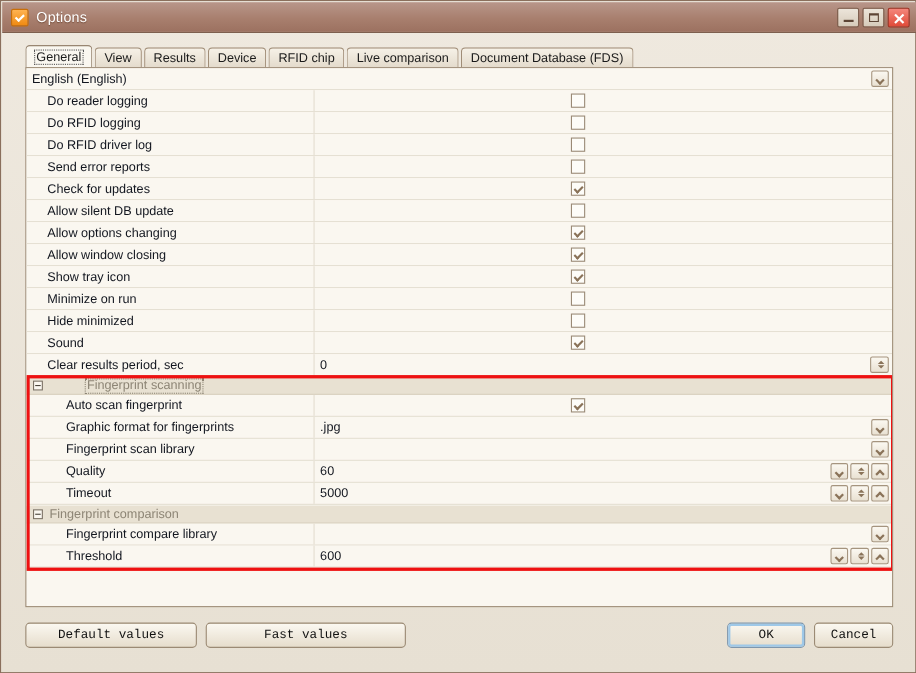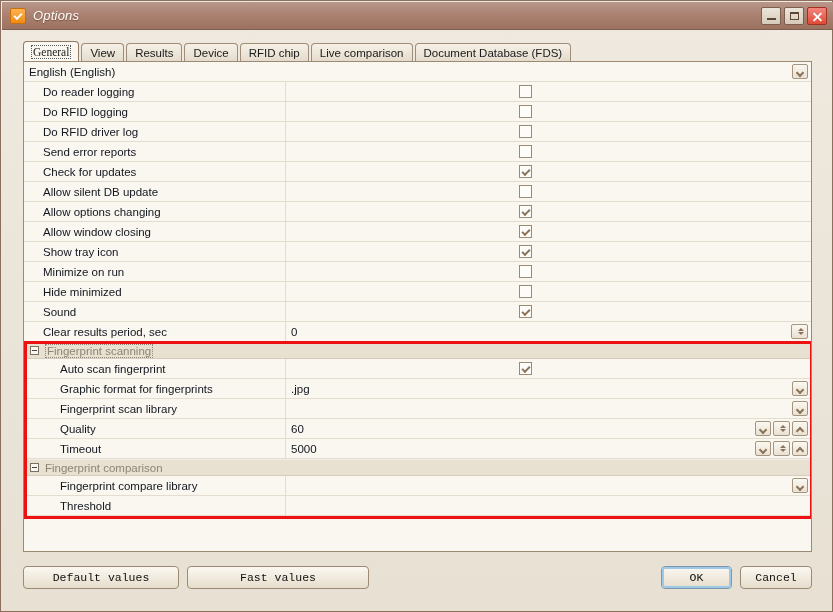--- a/index.html
+++ b/index.html
@@ -32,21 +32,21 @@
     position:relative;flex:0 0 auto;
   }
   .title-icon:after{
     content:"";position:absolute;left:3px;top:4px;width:6px;height:3px;
     border-left:2px solid #fff;border-bottom:2px solid #fff;
     transform:rotate(-45deg);
   }
   .title-text{
     color:#ffffff;font-size:13px;
     text-shadow:0 1px 1px rgba(90,55,35,.65);
-    flex:1 1 auto;letter-spacing:.2px;font-style:italic;
+    flex:1 1 auto;letter-spacing:.2px;
   }
   .win-btns{display:flex;gap:3px;margin-right:6px;}
   .win-btn{
     width:20px;height:18px;box-sizing:border-box;
     border:1px solid #7d5f4e;border-radius:2px;
     background:linear-gradient(#ece5da,#d6cbba);
     position:relative;cursor:default;
   }
   .win-btn.close{
     background:linear-gradient(#f4867c,#e04a38);
@@ -79,21 +79,21 @@
     background:linear-gradient(#f6f1e7,#e3dacb);
     color:#1a1a1a;font-size:11.5px;white-space:nowrap;
     cursor:default;
   }
   .tab.active{
     background:#faf7f0;
     height:21px;
     border-color:#8f7c66;
   }
   .tab.active .tab-focus{
-    border:1px dotted #555;padding:0 1px;margin:12px -1px;font-family:Liberation Serif, serif;
+    border:1px dotted #555;padding:0 1px;margin:12px -1px;
   }
   
   .panel{
     position:absolute;left:22px;top:60px;width:789px;height:491px;
     box-sizing:border-box;
     border:1px solid #9c8a74;
     background:#faf7f0;
     overflow:hidden;
   }
   .grid{position:absolute;left:0;top:0;width:787px;}
@@ -126,21 +126,21 @@
   .grouprow .expander{
     width:9px;height:9px;box-sizing:border-box;
     border:1px solid #7a7163;background:#faf7f0;
     margin-left:6px;margin-right:6px;
     position:relative;flex:0 0 auto;cursor:default;
   }
   .grouprow .expander:after{
     content:"";position:absolute;left:1px;top:3px;width:5px;height:1px;background:#4a443b;
   }
   .grouprow .gtitle{color:#8d8575;font-size:11.5px;}
-  .grouprow.focused .gtitle{border:1px dotted #8d8575;padding:0 1px;}
+  .grouprow.focused .gtitle{border:1px dotted #8d8575;padding:0 1px;margin-left:32px;}
   
   .row.sub .label{padding-left:36px;}
   
   .cb{
     position:absolute;left:233px;top:3px;
     width:13px;height:13px;box-sizing:border-box;
     border:1px solid #9a8a76;background:#fdfcf8;cursor:default;
   }
   .cb.checked:after{
     content:"";position:absolute;left:2px;top:3px;width:6px;height:3px;
@@ -407,20 +407,32 @@
             <span></span>
             <div class="ctrls">
               <span class="btn-sm">
                 <span class="chev"></span>
               </span>
             </div>
           </div>
         </div>
         <div class="row sub">
           <div class="label">Threshold</div>
+          <div class="value">
+            <span>600</span>
+            <div class="ctrls">
+              <span class="btn-sm">
+                <span class="chev"></span>
+              </span>
+              <span class="btn-spin"></span>
+              <span class="btn-sm">
+                <span class="chev up"></span>
+              </span>
+            </div>
+          </div>
         </div>
       </div>
     <div class="redbox" id="redbox" style="top: 279px; height: 178px; border-color: rgb(238, 17, 17);"></div>
   </div>
 
   <button class="btn" style="left:22px;top:565px;width:156px;">Default values</button>
   <button class="btn" style="left:186px;top:565px;width:182px;">Fast values</button>
   <button class="btn default" style="left:660px;top:565px;width:71px;">OK</button>
   <button class="btn" style="left:739px;top:565px;width:72px;">Cancel</button>
 

